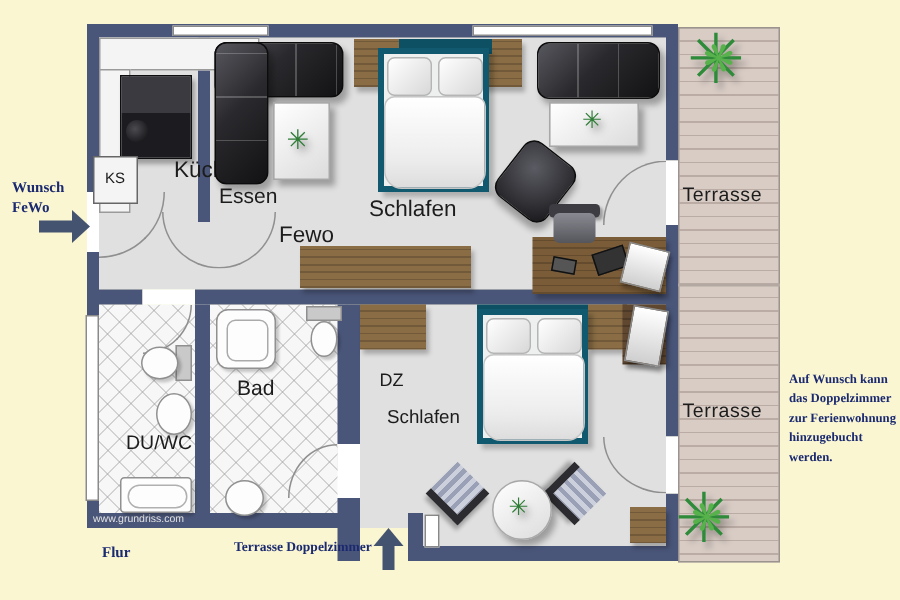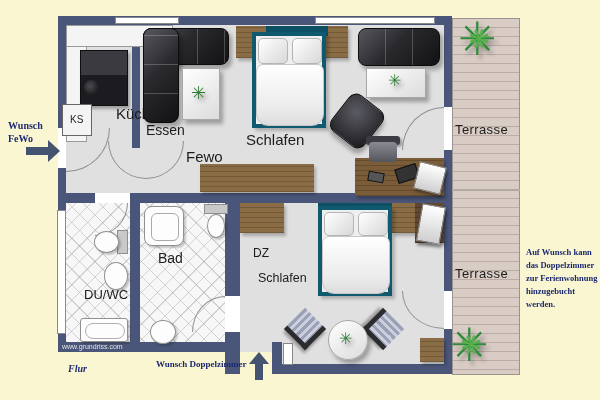--- a/index.html
+++ b/index.html
@@ -195,22 +195,22 @@
 
   <div class="serif" style="left:8px;top:119px;font-size:10px;line-height:13px;">
     <div>Wunsch</div>
     <div>FeWo</div>
   </div>
   <div class="abs" style="left:26px;top:140px;width:34px;height:22px;">
     <div class="arrowshaft" style="left:0;top:7px;width:22px;height:8px;"></div>
     <div class="tri" style="left:22px;top:0;border-left:12px solid #44536f;border-top:11px solid transparent;border-bottom:11px solid transparent;"></div>
   </div>
 
-  <div class="serif" style="left:68px;top:363px;font-size:10px;font-style:italic;">Flur</div>
-  <div class="serif" style="left:156px;top:359px;font-size:9px;">Wunsch Doppelzimmer</div>
+  <div class="serif" style="left:68px;top:363px;font-size:10px;">Flur</div>
+  <div class="serif" style="left:156px;top:359px;font-size:9px;">Terrasse Doppelzimmer</div>
   <div class="abs" style="left:249px;top:352px;width:20px;height:28px;">
     <div class="tri" style="left:0;top:0;border-bottom:12px solid #44536f;border-left:10px solid transparent;border-right:10px solid transparent;"></div>
     <div class="arrowshaft" style="left:6px;top:11px;width:8px;height:17px;"></div>
   </div>
 
   <div class="serif" style="left:526px;top:246px;font-size:8.5px;line-height:13px;">
     <div>Auf Wunsch kann</div>
     <div>das Doppelzimmer</div>
     <div>zur Ferienwohnung</div>
     <div>hinzugebucht</div>

